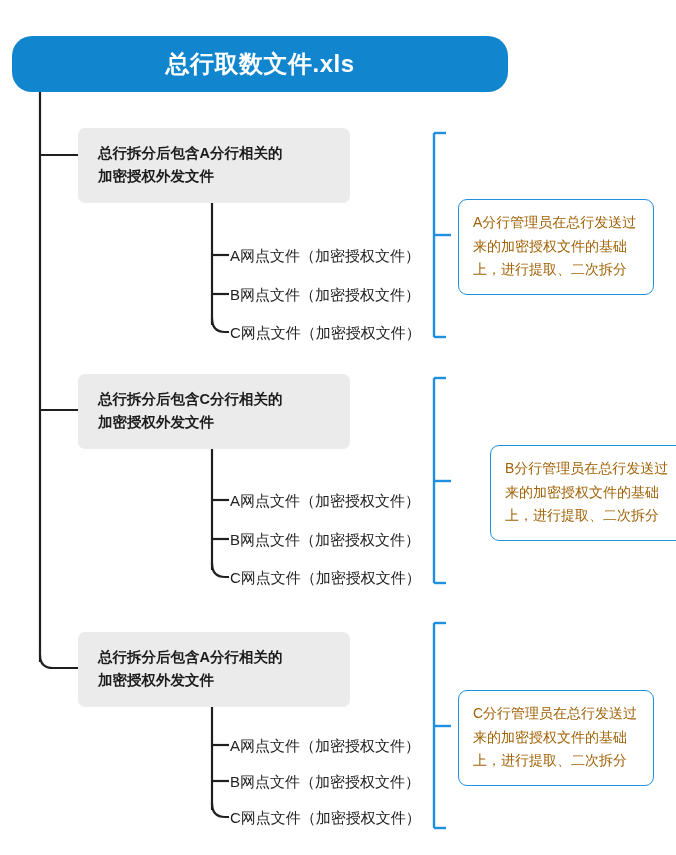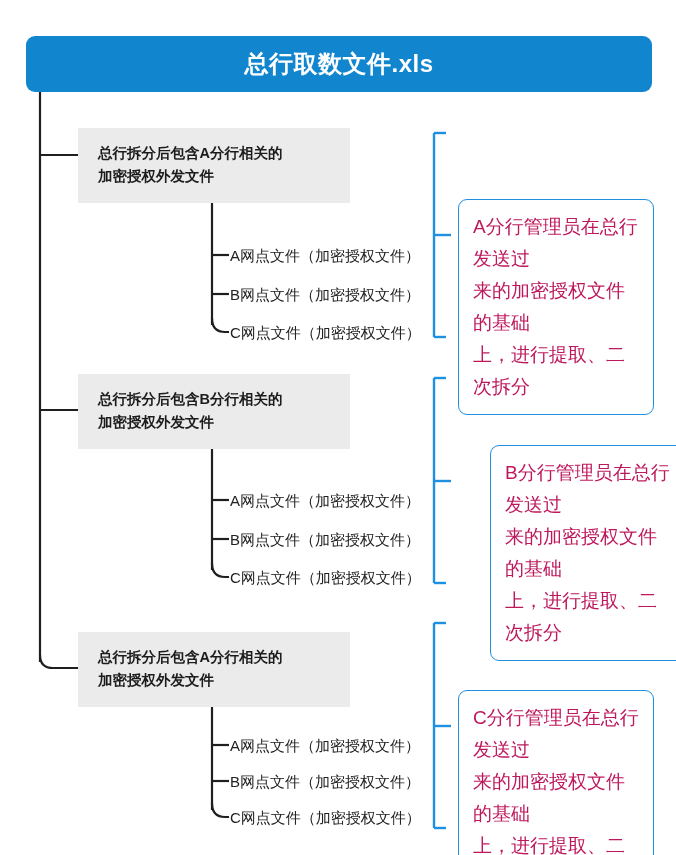--- a/index.html
+++ b/index.html
@@ -16,26 +16,26 @@
   }
   #canvas {
     position: relative;
     width: 676px;
     height: 855px;
   }
 
   
   .title-banner {
     position: absolute;
-    left: 26px;
+    left: 12px;
     top: 36px;
-    width: 626px;
+    width: 496px;
     height: 56px;
     background: #1186ce;
-    border-radius: 9px;
+    border-radius: 20px;
     display: flex;
     align-items: center;
     justify-content: center;
     box-sizing: border-box;
   }
   .title-text {
     color: #ffffff;
     font-size: 24px;
     font-weight: bold;
     letter-spacing: 0.5px;
@@ -51,21 +51,21 @@
     height: 855px;
     pointer-events: none;
   }
 
   
   .group-box {
     position: absolute;
     left: 78px;
     width: 272px;
     background: #ebebeb;
-    border-radius: 0;
+    border-radius: 7px;
     box-sizing: border-box;
     padding: 14px 18px 14px 20px;
   }
   .group-label {
     font-size: 14.5px;
     font-weight: bold;
     line-height: 1.62;
     color: #1c1c1c;
     white-space: pre-line;
   }
@@ -85,23 +85,23 @@
     position: absolute;
     left: 458px;
     width: 196px;
     border: 1.6px solid #1f8fe0;
     border-radius: 9px;
     background: #ffffff;
     box-sizing: border-box;
     padding: 11px 13px 12px 14px;
   }
   .note-text {
-    font-size: 19px;
+    font-size: 14px;
     line-height: 1.68;
-    color: #be185d;
+    color: #a16207;
     white-space: pre-line;
   }
 </style>
 </head>
 <body>
 
 <div id="canvas">
 
   <div class="title-banner">
     <span class="title-text">总行取数文件.xls</span>
@@ -173,21 +173,21 @@
   <div class="leaf" style="top:287px;">B网点文件（加密授权文件）</div>
   <div class="leaf" style="top:325px;">C网点文件（加密授权文件）</div>
 
   <div class="note-box" style="top:199px;">
     <div class="note-text">A分行管理员在总行发送过
 来的加密授权文件的基础
 上，进行提取、二次拆分</div>
   </div>
 
   <div class="group-box" style="top:374px;">
-    <div class="group-label">总行拆分后包含B分行相关的
+    <div class="group-label">总行拆分后包含C分行相关的
 加密授权外发文件</div>
   </div>
 
   <div class="leaf" style="top:493px;">A网点文件（加密授权文件）</div>
   <div class="leaf" style="top:532px;">B网点文件（加密授权文件）</div>
   <div class="leaf" style="top:570px;">C网点文件（加密授权文件）</div>
 
   <div class="note-box" style="top:445px;margin-left:32px;">
     <div class="note-text">B分行管理员在总行发送过
 来的加密授权文件的基础

